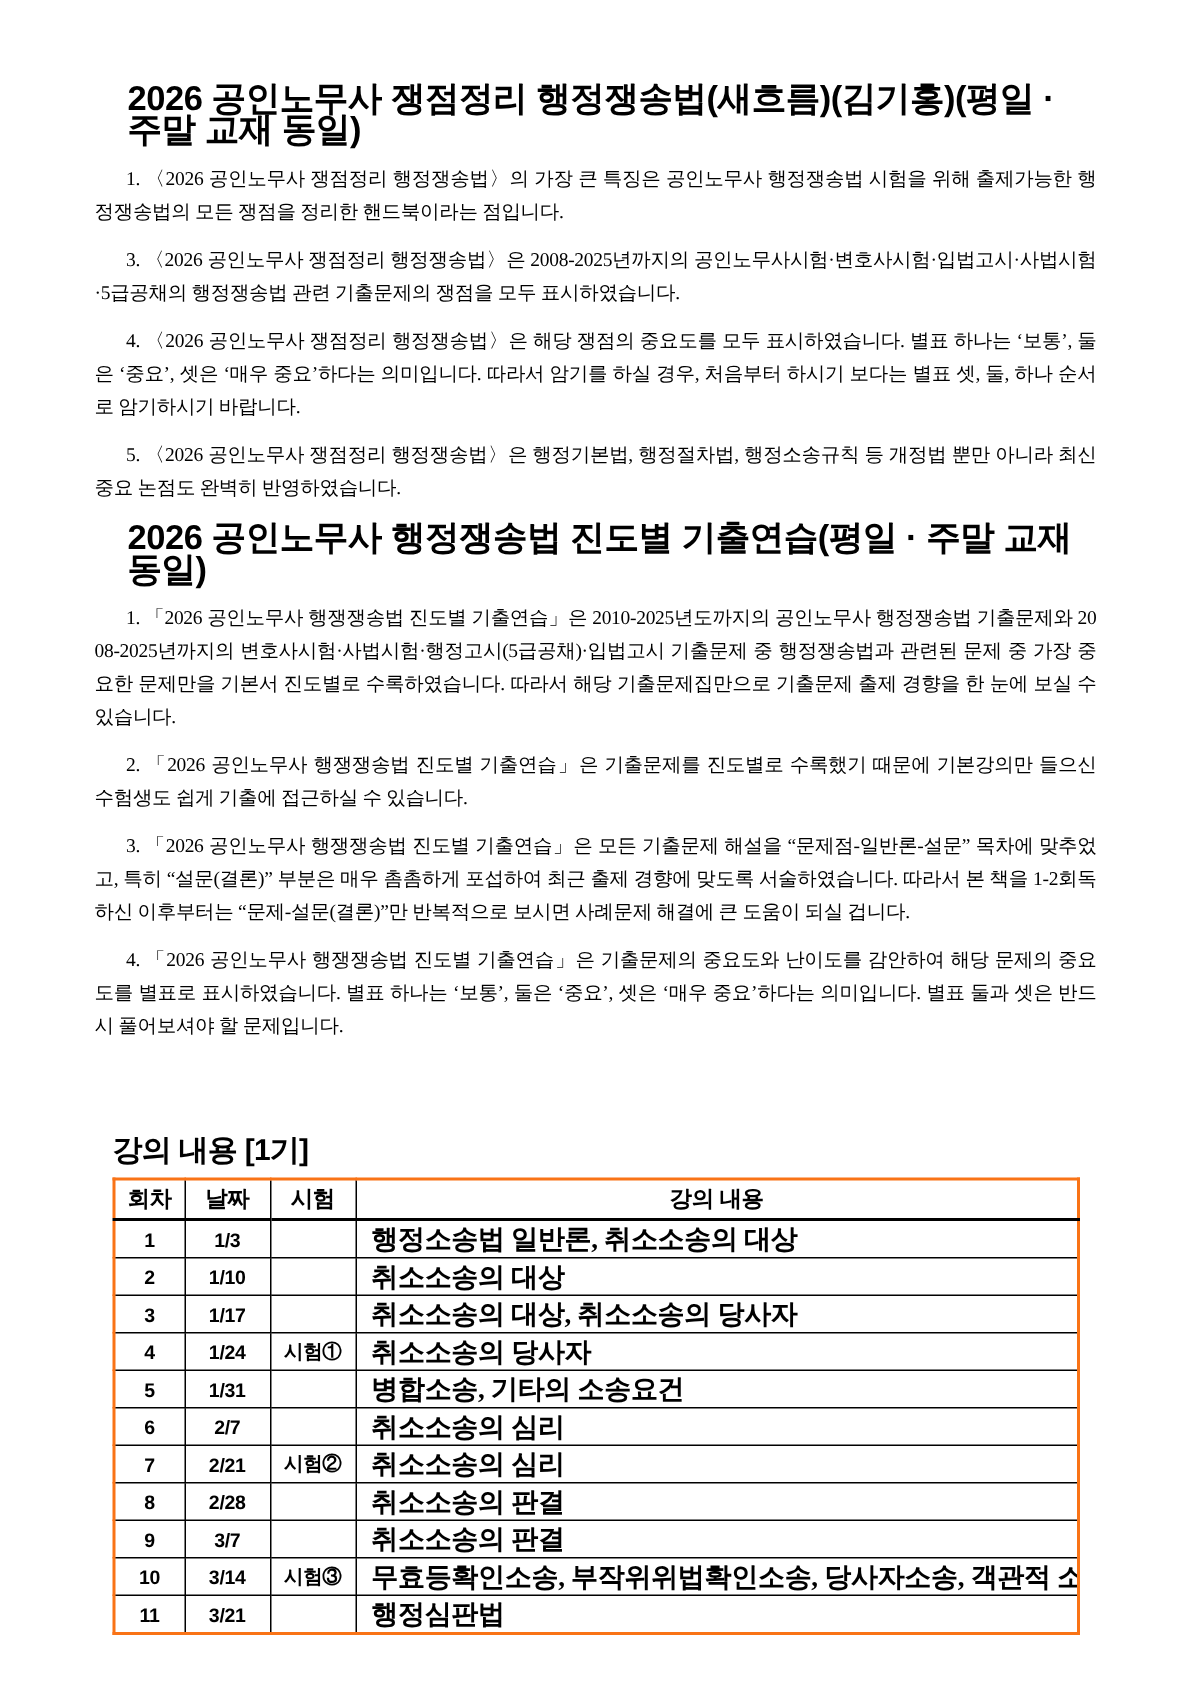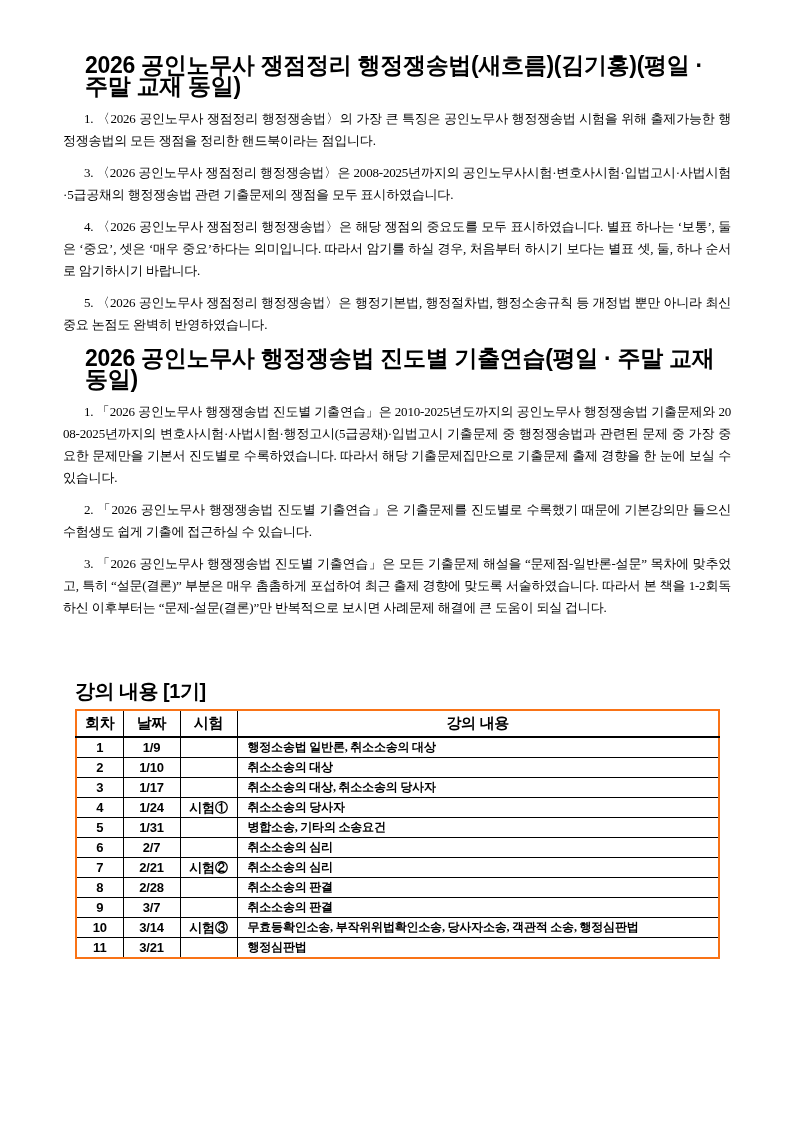--- a/index.html
+++ b/index.html
@@ -80,41 +80,42 @@
     text-align: center;
     font-weight: bold;
     letter-spacing: -0.2px;
     overflow: hidden;
     white-space: nowrap;
   }
   table.schedule td.content-cell {
     text-align: left;
     padding-left: 10px;
     font-family: "Liberation Serif", serif;
-    font-size: 12px;
+    font-size: 18px;
   }
 </style>
 </head>
 <body>
 
 <div class="page">
 
   <section>
     <h1 class="sec-heading">2026 공인노무사 쟁점정리 행정쟁송법(새흐름)(김기홍)(평일 · 주말 교재 동일)</h1>
     <p class="body-para">1. 〈2026 공인노무사 쟁점정리 행정쟁송법〉의 가장 큰 특징은 공인노무사 행정쟁송법 시험을 위해 출제가능한 행정쟁송법의 모든 쟁점을 정리한 핸드북이라는 점입니다.</p>
     <p class="body-para">3. 〈2026 공인노무사 쟁점정리 행정쟁송법〉은 2008-2025년까지의 공인노무사시험·변호사시험·입법고시·사법시험·5급공채의 행정쟁송법 관련 기출문제의 쟁점을 모두 표시하였습니다.</p>
     <p class="body-para">4. 〈2026 공인노무사 쟁점정리 행정쟁송법〉은 해당 쟁점의 중요도를 모두 표시하였습니다. 별표 하나는 ‘보통’, 둘은 ‘중요’, 셋은 ‘매우 중요’하다는 의미입니다. 따라서 암기를 하실 경우, 처음부터 하시기 보다는 별표 셋, 둘, 하나 순서로 암기하시기 바랍니다.</p>
     <p class="body-para">5. 〈2026 공인노무사 쟁점정리 행정쟁송법〉은 행정기본법, 행정절차법, 행정소송규칙 등 개정법 뿐만 아니라 최신 중요 논점도 완벽히 반영하였습니다.</p>
   </section>
 
   <section>
     <h1 class="sec-heading second">2026 공인노무사 행정쟁송법 진도별 기출연습(평일 · 주말 교재 동일)</h1>
     <p class="body-para">1. 「2026 공인노무사 행쟁쟁송법 진도별 기출연습」은 2010-2025년도까지의 공인노무사 행정쟁송법 기출문제와 2008-2025년까지의 변호사시험·사법시험·행정고시(5급공채)·입법고시 기출문제 중 행정쟁송법과 관련된 문제 중 가장 중요한 문제만을 기본서 진도별로 수록하였습니다. 따라서 해당 기출문제집만으로 기출문제 출제 경향을 한 눈에 보실 수 있습니다.</p>
     <p class="body-para">2. 「2026 공인노무사 행쟁쟁송법 진도별 기출연습」은 기출문제를 진도별로 수록했기 때문에 기본강의만 들으신 수험생도 쉽게 기출에 접근하실 수 있습니다.</p>
     <p class="body-para">3. 「2026 공인노무사 행쟁쟁송법 진도별 기출연습」은 모든 기출문제 해설을 “문제점-일반론-설문” 목차에 맞추었고, 특히 “설문(결론)” 부분은 매우 촘촘하게 포섭하여 최근 출제 경향에 맞도록 서술하였습니다. 따라서 본 책을 1-2회독 하신 이후부터는 “문제-설문(결론)”만 반복적으로 보시면 사례문제 해결에 큰 도움이 되실 겁니다.</p>
+    <p class="body-para">4. 「2026 공인노무사 행쟁쟁송법 진도별 기출연습」은 기출문제의 중요도와 난이도를 감안하여 해당 문제의 중요도를 별표로 표시하였습니다. 별표 하나는 ‘보통’, 둘은 ‘중요’, 셋은 ‘매우 중요’하다는 의미입니다. 별표 둘과 셋은 반드시 풀어보셔야 할 문제입니다.</p>
   </section>
 
   <section>
     <h2 class="schedule-title">강의 내용 [1기]</h2>
 
     <table class="schedule">
       <colgroup>
         <col class="c-session">
         <col class="c-date">
         <col class="c-exam">
@@ -124,21 +125,21 @@
         <tr>
           <th>회차</th>
           <th>날짜</th>
           <th>시험</th>
           <th>강의 내용</th>
         </tr>
       </thead>
       <tbody>
         <tr>
           <td>1</td>
-          <td>1/9</td>
+          <td>1/3</td>
           <td></td>
           <td class="content-cell">행정소송법 일반론, 취소소송의 대상</td>
         </tr>
         <tr>
           <td>2</td>
           <td>1/10</td>
           <td></td>
           <td class="content-cell">취소소송의 대상</td>
         </tr>
         <tr>

